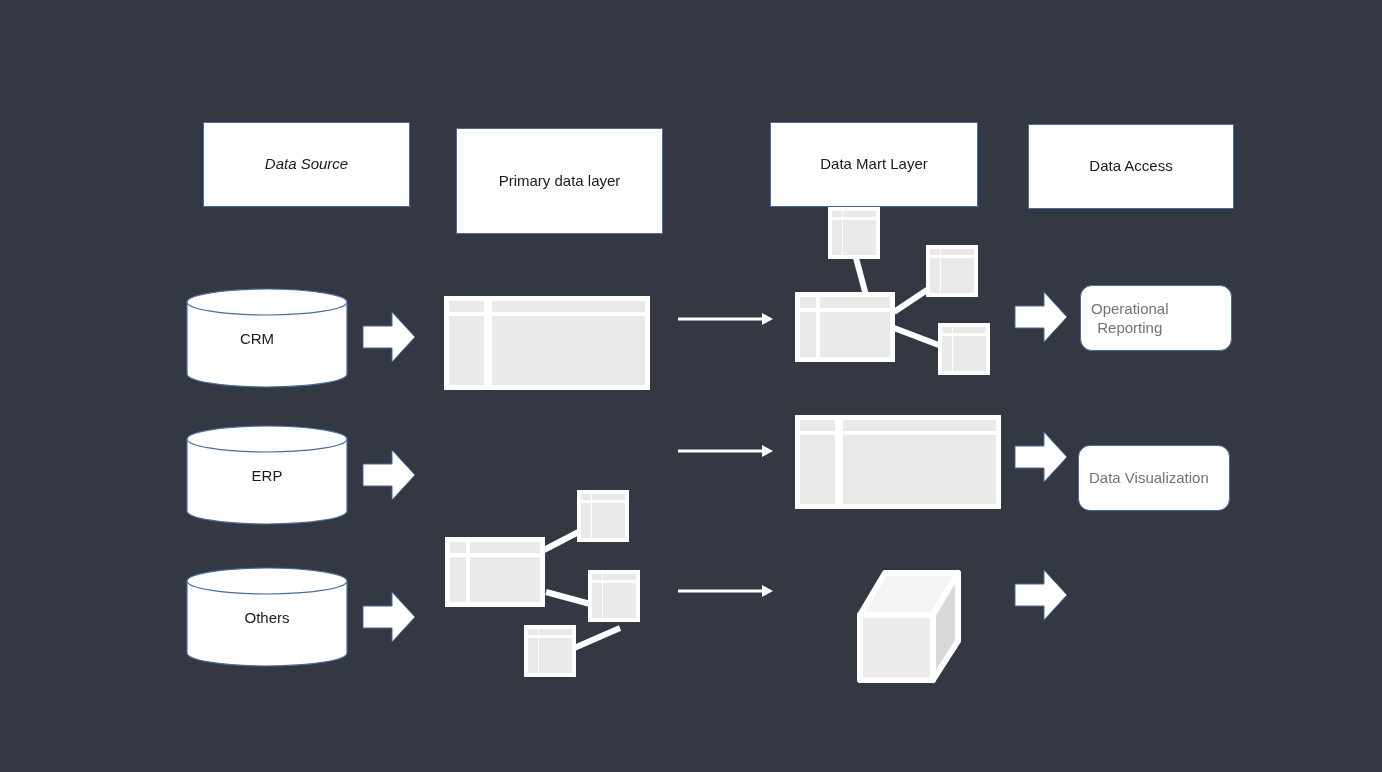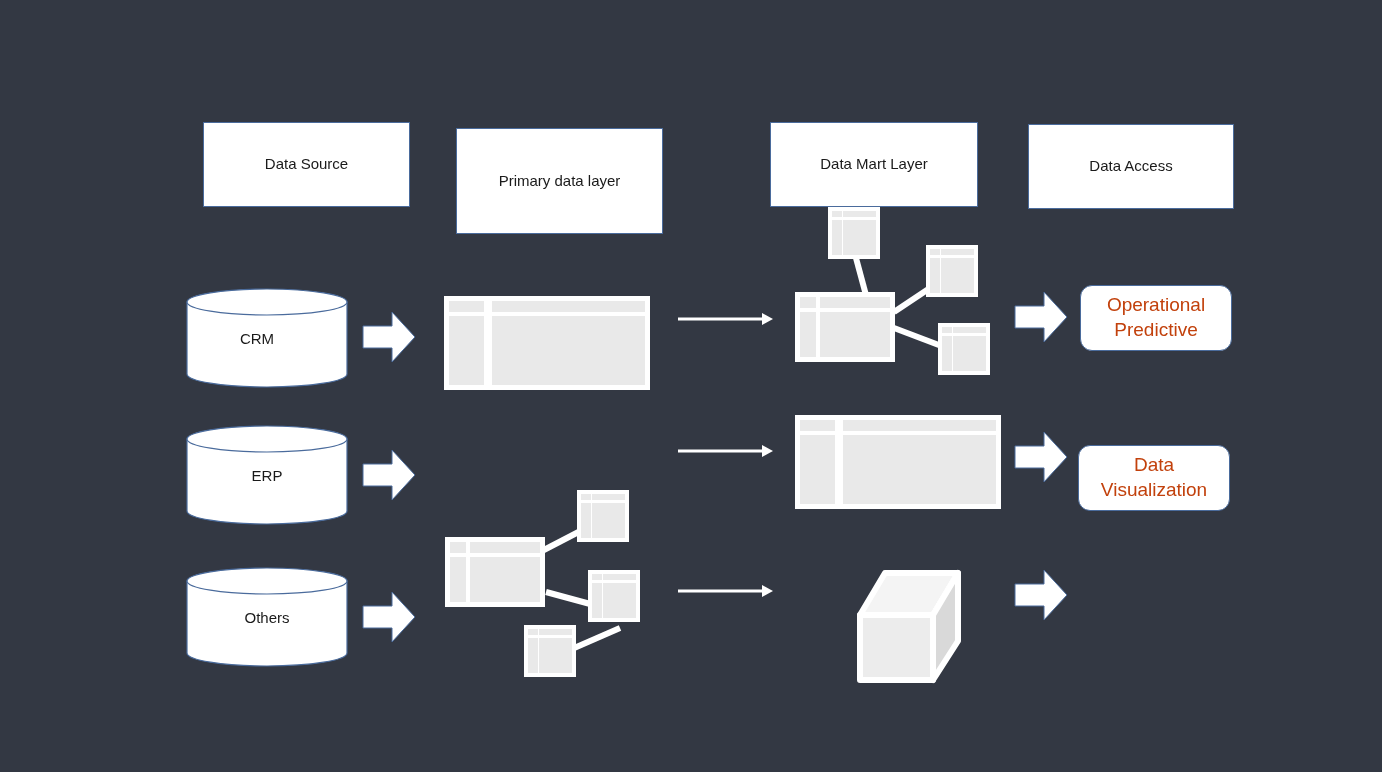--- a/index.html
+++ b/index.html
@@ -121,35 +121,34 @@
 
   
   .access-box {
     position: absolute;
     background: #ffffff;
     border: 1px solid #4a6b9c;
     border-radius: 12px;
     box-sizing: border-box;
     display: flex;
     align-items: center;
-    justify-content: center;
     text-align: center;
-    color: #c2410c;
-    font-size: 19px;
+    color: #737373;
+    font-size: 15px;
     line-height: 1.3;
     padding: 4px 10px;
   }
   .access-box span { display: block; }
 </style>
 </head>
 <body>
 
 <div id="canvas">
 
-  <div class="col-header" style="left:203px; top:122px; width:207px; height:85px;">
+  <div class="col-header" style="left:203px; top:122px; width:207px; height:85px;font-style:italic;">
     <span>Data Source</span>
   </div>
 
   <div class="col-header" style="left:456px; top:122px; width:207px; height:106px;margin-top:6px;">
     <span>Primary data layer</span>
   </div>
 
   <div class="col-header" style="left:1028px; top:124px; width:206px; height:85px;">
     <span>Data Access</span>
   </div>
@@ -345,21 +344,21 @@
 
   <div class="block-arrow" style="left:1014px; top:566px; width:54px; height:58px;">
     <svg width="54" height="58" viewBox="0 0 54 58">
       <path d="M1,18 L30,18 L30,4 L53,29 L30,54 L30,40 L1,40 Z" fill="#ffffff" stroke="#4a6b9c" stroke-width="1"></path>
     </svg>
   </div>
 
   <div class="access-box" style="left:1080px; top:285px; width:152px; height:66px;">
     <div>
       <span>Operational</span>
-      <span>Predictive</span>
+      <span>Reporting</span>
     </div>
   </div>
 
   <div class="access-box" style="left:1078px; top:425px; width:152px; height:66px;margin-top:20px;">
     <div>
       <span>Data Visualization</span>
     </div>
   </div>
 
 

